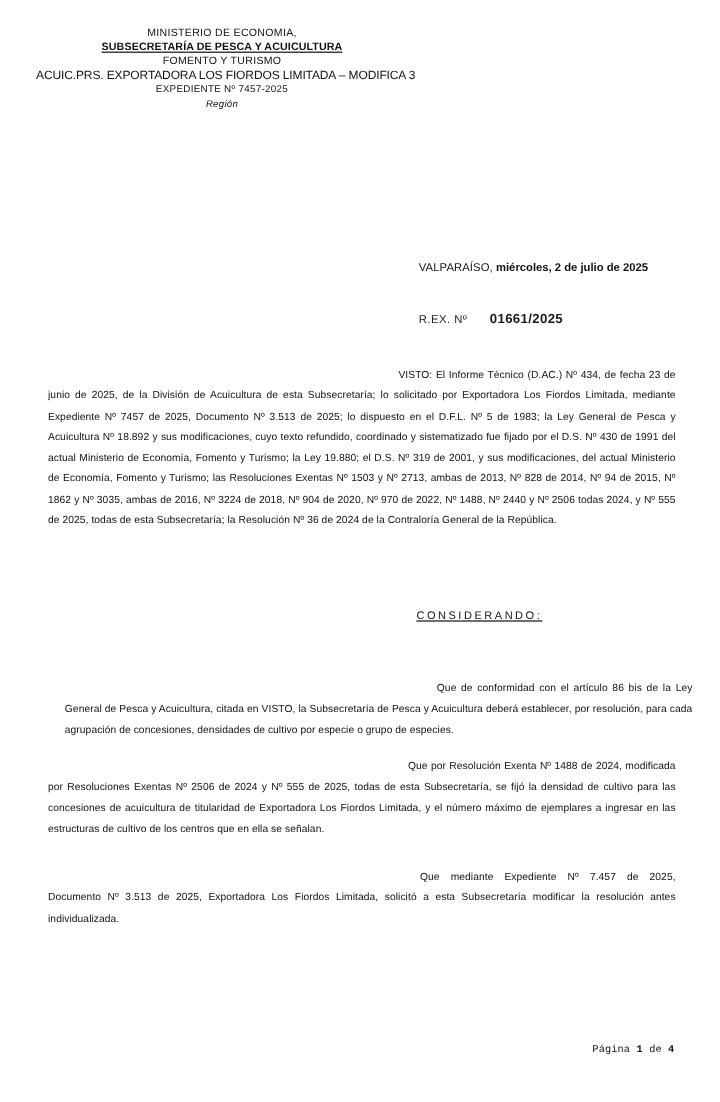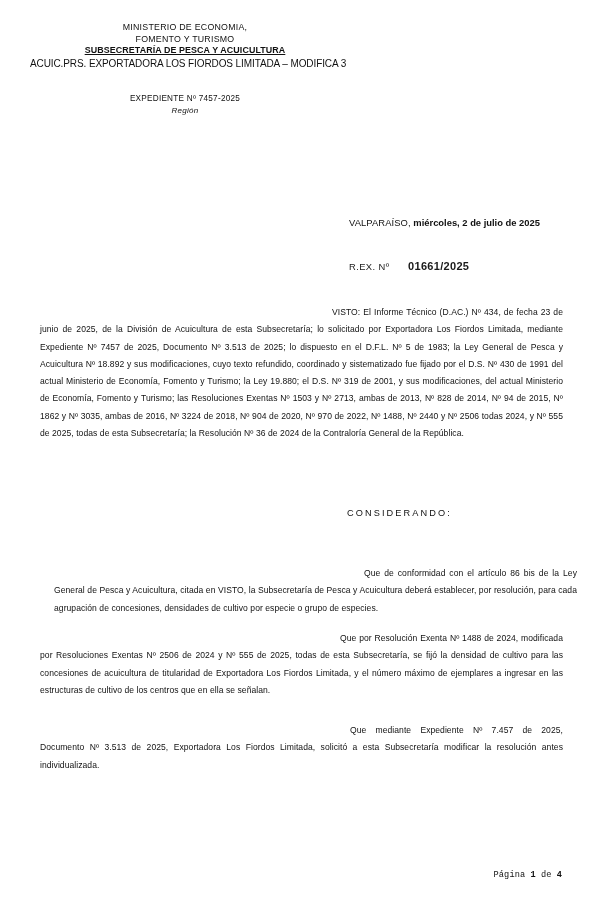--- a/index.html
+++ b/index.html
@@ -48,21 +48,20 @@
     text-decoration: underline;
     font-size: 8.9px;
     letter-spacing: 0.1px;
   }
   .lh-line.subject {
     font-size: 10px;
     letter-spacing: -0.1px;
   }
   .lh-line.expediente {
     font-size: 8.2px;
-    margin-top: 24px;
   }
   .lh-line.region {
     font-style: italic;
     font-size: 8px;
     margin-top: 1px;
   }
 
   
   .title-block {
     position: absolute;
@@ -142,20 +141,21 @@
     width: 310px;
   }
 
   .considerando {
     position: absolute;
     top: 508px;
     left: 347px;
     font-size: 9.2px;
     letter-spacing: 2.1px;
     color: #111;
+    text-decoration: underline;
   }
 
   
   .footer {
     position: absolute;
     bottom: 38px;
     right: 38px;
     font-size: 8.6px;
     color: #111;
     letter-spacing: 0.1px;
@@ -163,22 +163,22 @@
   }
   .footer .pg-num { font-weight: bold; }
 </style>
 </head>
 <body>
 
 <div class="page">
 
   <div class="letterhead">
     <div class="lh-line ministry">MINISTERIO DE ECONOMIA,</div>
+    <div class="lh-line underlined">SUBSECRETARÍA DE PESCA Y ACUICULTURA</div>
     <div class="lh-line ministry">FOMENTO Y TURISMO</div>
-    <div class="lh-line underlined">SUBSECRETARÍA DE PESCA Y ACUICULTURA</div>
     <div class="lh-line subject">ACUIC.PRS. EXPORTADORA LOS FIORDOS LIMITADA – MODIFICA 3</div>
     <div class="lh-line expediente">EXPEDIENTE Nº 7457-2025</div>
     <div class="lh-line region">Región</div>
   </div>
 
 
   <div class="place-date">
     <span class="city">VALPARAÍSO,</span>
     <span class="date">miércoles, 2 de julio de 2025</span>
   </div>

